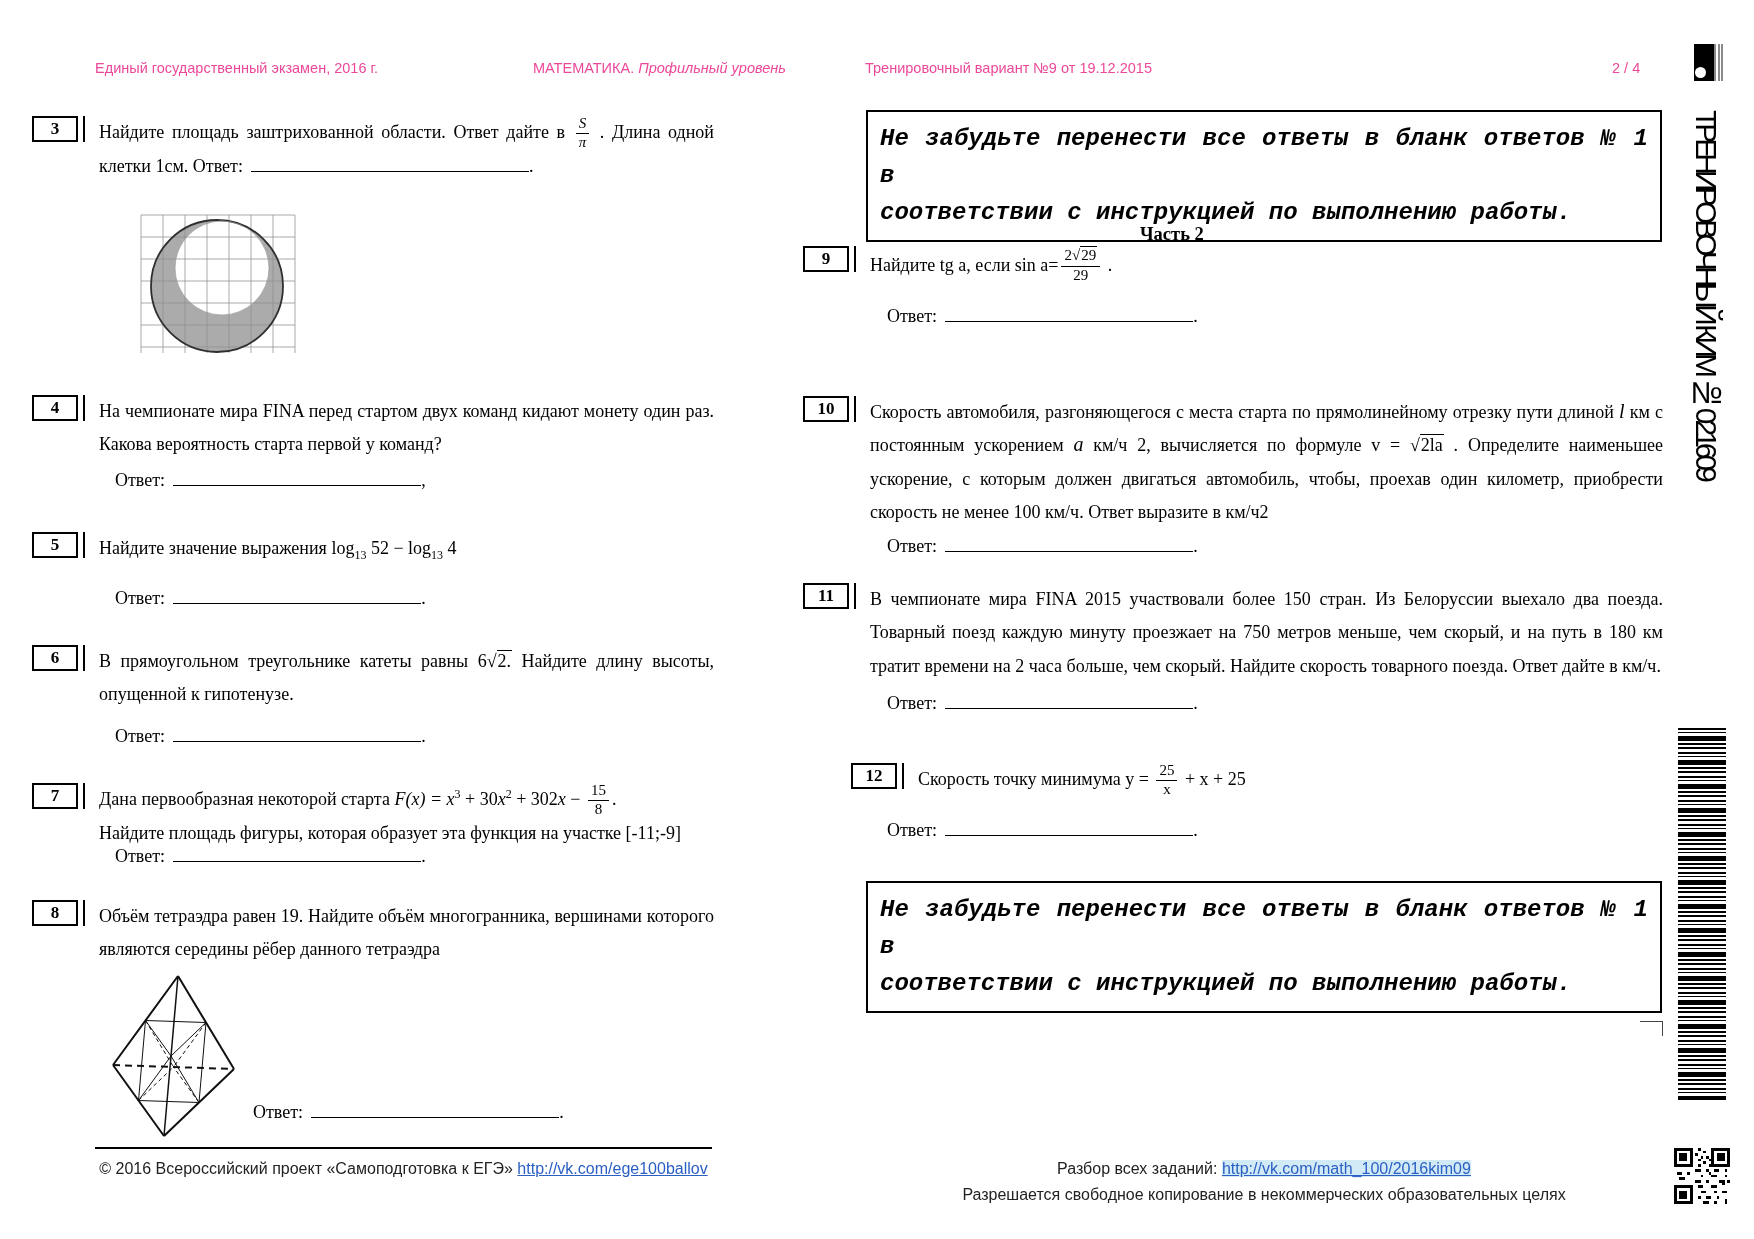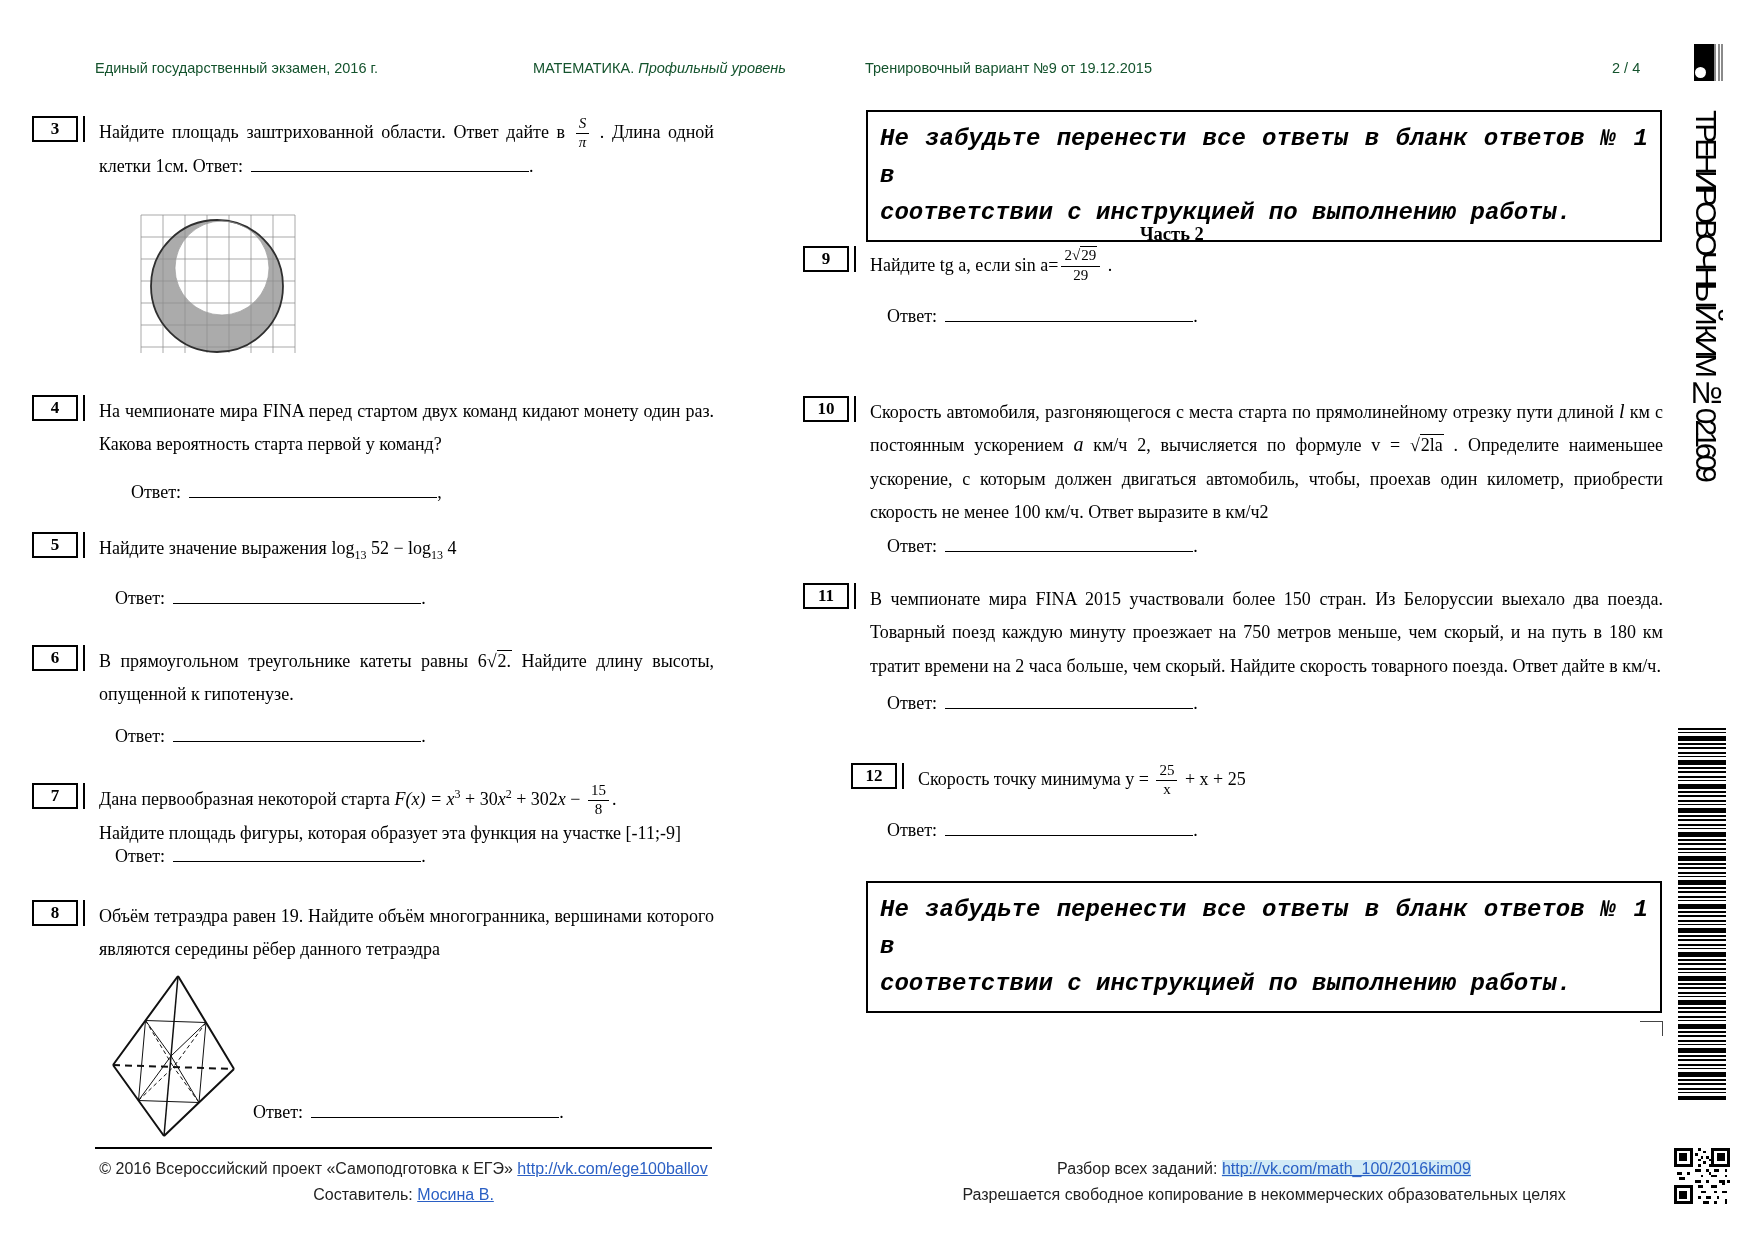--- a/index.html
+++ b/index.html
@@ -1,21 +1,21 @@
 <!DOCTYPE html>
 <html><head>
 <meta charset="utf-8">
 <style>
   html,body{margin:0;padding:0;background:#fff;}
   .page{position:relative;width:1754px;height:1239px;background:#fff;overflow:hidden;
         font-family:"Liberation Serif","DejaVu Serif",serif;color:#000;}
 
   
   .hdr{position:absolute;top:60px;font-family:"Liberation Sans","DejaVu Sans",sans-serif;
-       font-size:14.5px;color:#14532d;white-space:nowrap;}
+       font-size:14.5px;color:#ec4899;white-space:nowrap;}
   .hdr-left{left:95px;}
   .hdr-center{left:533px;}
   .hdr-center .it{font-style:italic;}
   .hdr-right{left:865px;}
   .hdr-page{left:1612px;}
 
   
   .notice{position:absolute;left:866px;width:768px;border:2px solid #000;padding:8px 12px;
           font-weight:bold;font-style:italic;font-size:24px;line-height:1.55;font-family:Liberation Mono, monospace;}
   .notice .nl1{display:block;text-align:justify;text-align-last:justify;}
@@ -99,21 +99,21 @@
     <circle cx="84" cy="55" r="47" fill="#ffffff"></circle>
     <path d="M3 2V140M25 2V140M47 2V140M69 2V140M91 2V140M113 2V140M135 2V140M157 2V140 M3 2H157M3 24H157M3 46H157M3 68H157M3 90H157M3 112H157M3 134H157" stroke="#8f8f8f" stroke-width="0.9" opacity="0.85" fill="none"></path>
     <circle cx="79" cy="73" r="66" fill="none" stroke="#2f2f2f" stroke-width="1.8"></circle>
     <circle cx="84" cy="55" r="47" fill="none" stroke="#9a9a9a" stroke-width="0.7"></circle>
   </svg>
 
   <div class="prob" style="left:32px;top:395px;">
     <div class="numbox"><span>4</span></div>
     <div class="ptext w-left"><span>На чемпионате мира FINA перед стартом двух команд кидают монету один раз. Какова вероятность старта первой у команд?</span></div>
   </div>
-  <div class="ansline" style="left:131px;top:470px;margin-top:12px;">
+  <div class="ansline" style="left:115px;top:470px;">
     <span>Ответ:</span><span class="u"></span><span>,</span>
   </div>
 
   <div class="prob" style="left:32px;top:532px;">
     <div class="numbox"><span>5</span></div>
     <div class="ptext w-left">
       <span>Найдите значение выражения log</span><sub>13</sub><span> 52 − log</span><sub>13</sub><span> 4</span>
     </div>
   </div>
   <div class="ansline" style="left:115px;top:588px;">
@@ -156,21 +156,20 @@
     </g>
   </svg>
 
   <div class="ansline" style="left:253px;top:1102px;">
     <span>Ответ:</span><span class="u"></span><span>.</span>
   </div>
 
   <div class="rule"></div>
   <div class="footer footer-left">
     <div><span>© 2016 Всероссийский проект «Самоподготовка к ЕГЭ» </span><a class="lnk">http://vk.com/ege100ballov</a></div>
-    <div><span>Составитель: </span><a class="lnk">Мосина В.</a></div>
   </div>
 
   <div class="notice" style="top:110px;">
     <span class="nl1">Не забудьте перенести все ответы в бланк ответов № 1 в</span>
     <span class="nl2">соответствии с инструкцией по выполнению работы.</span>
   </div>
 
   <div class="part2">Часть 2</div>
 
   <div class="prob" style="left:803px;top:246px;">

